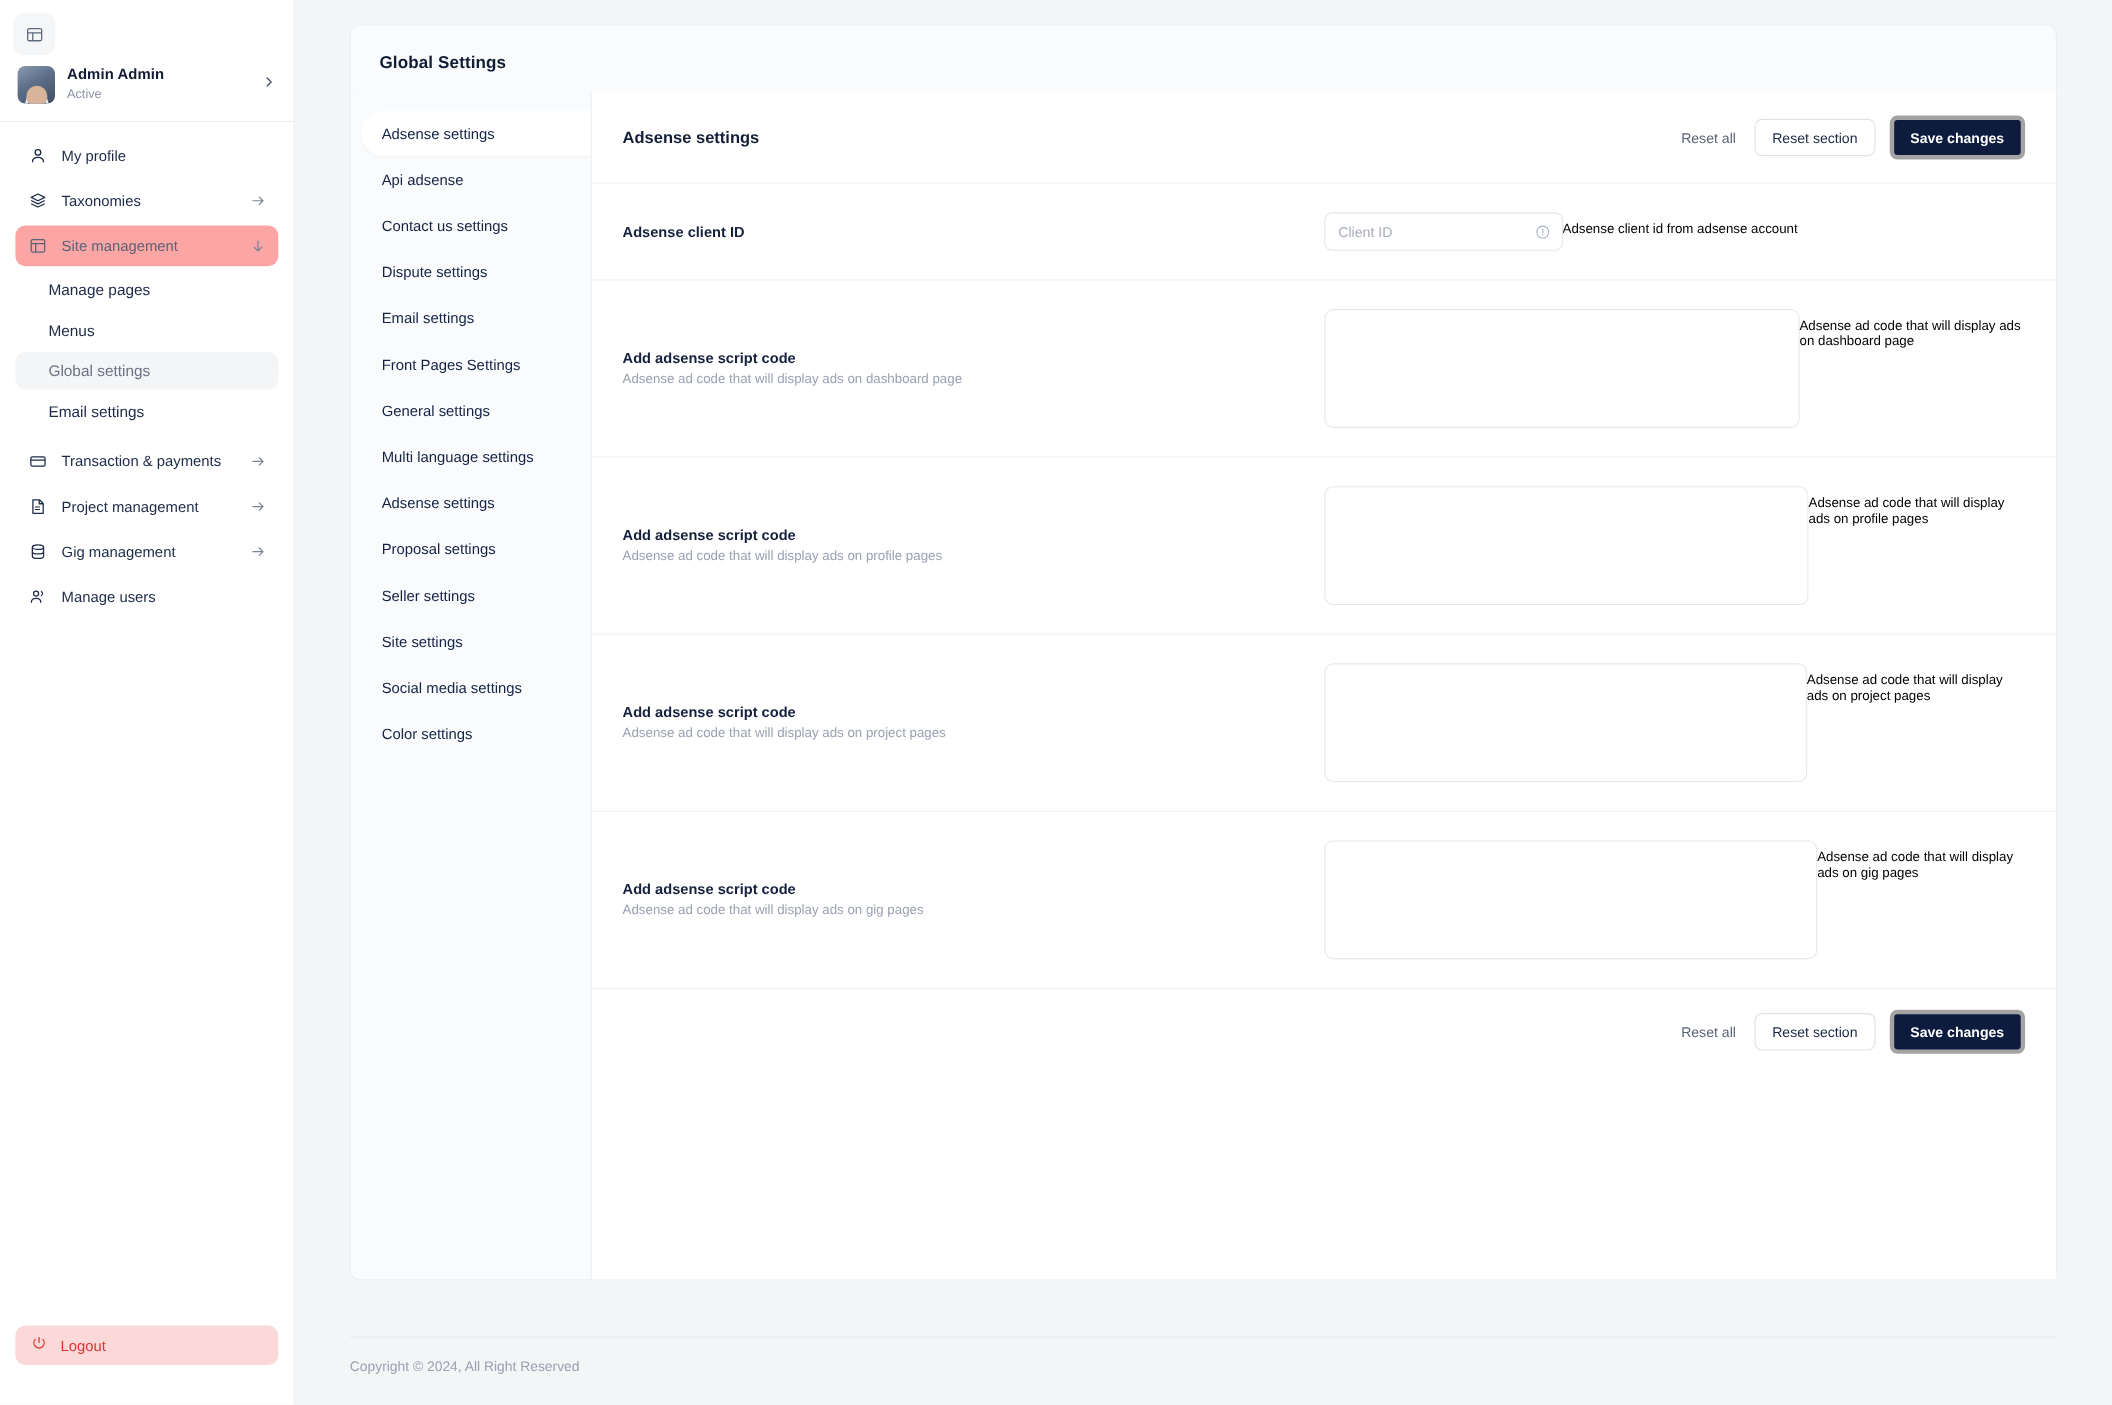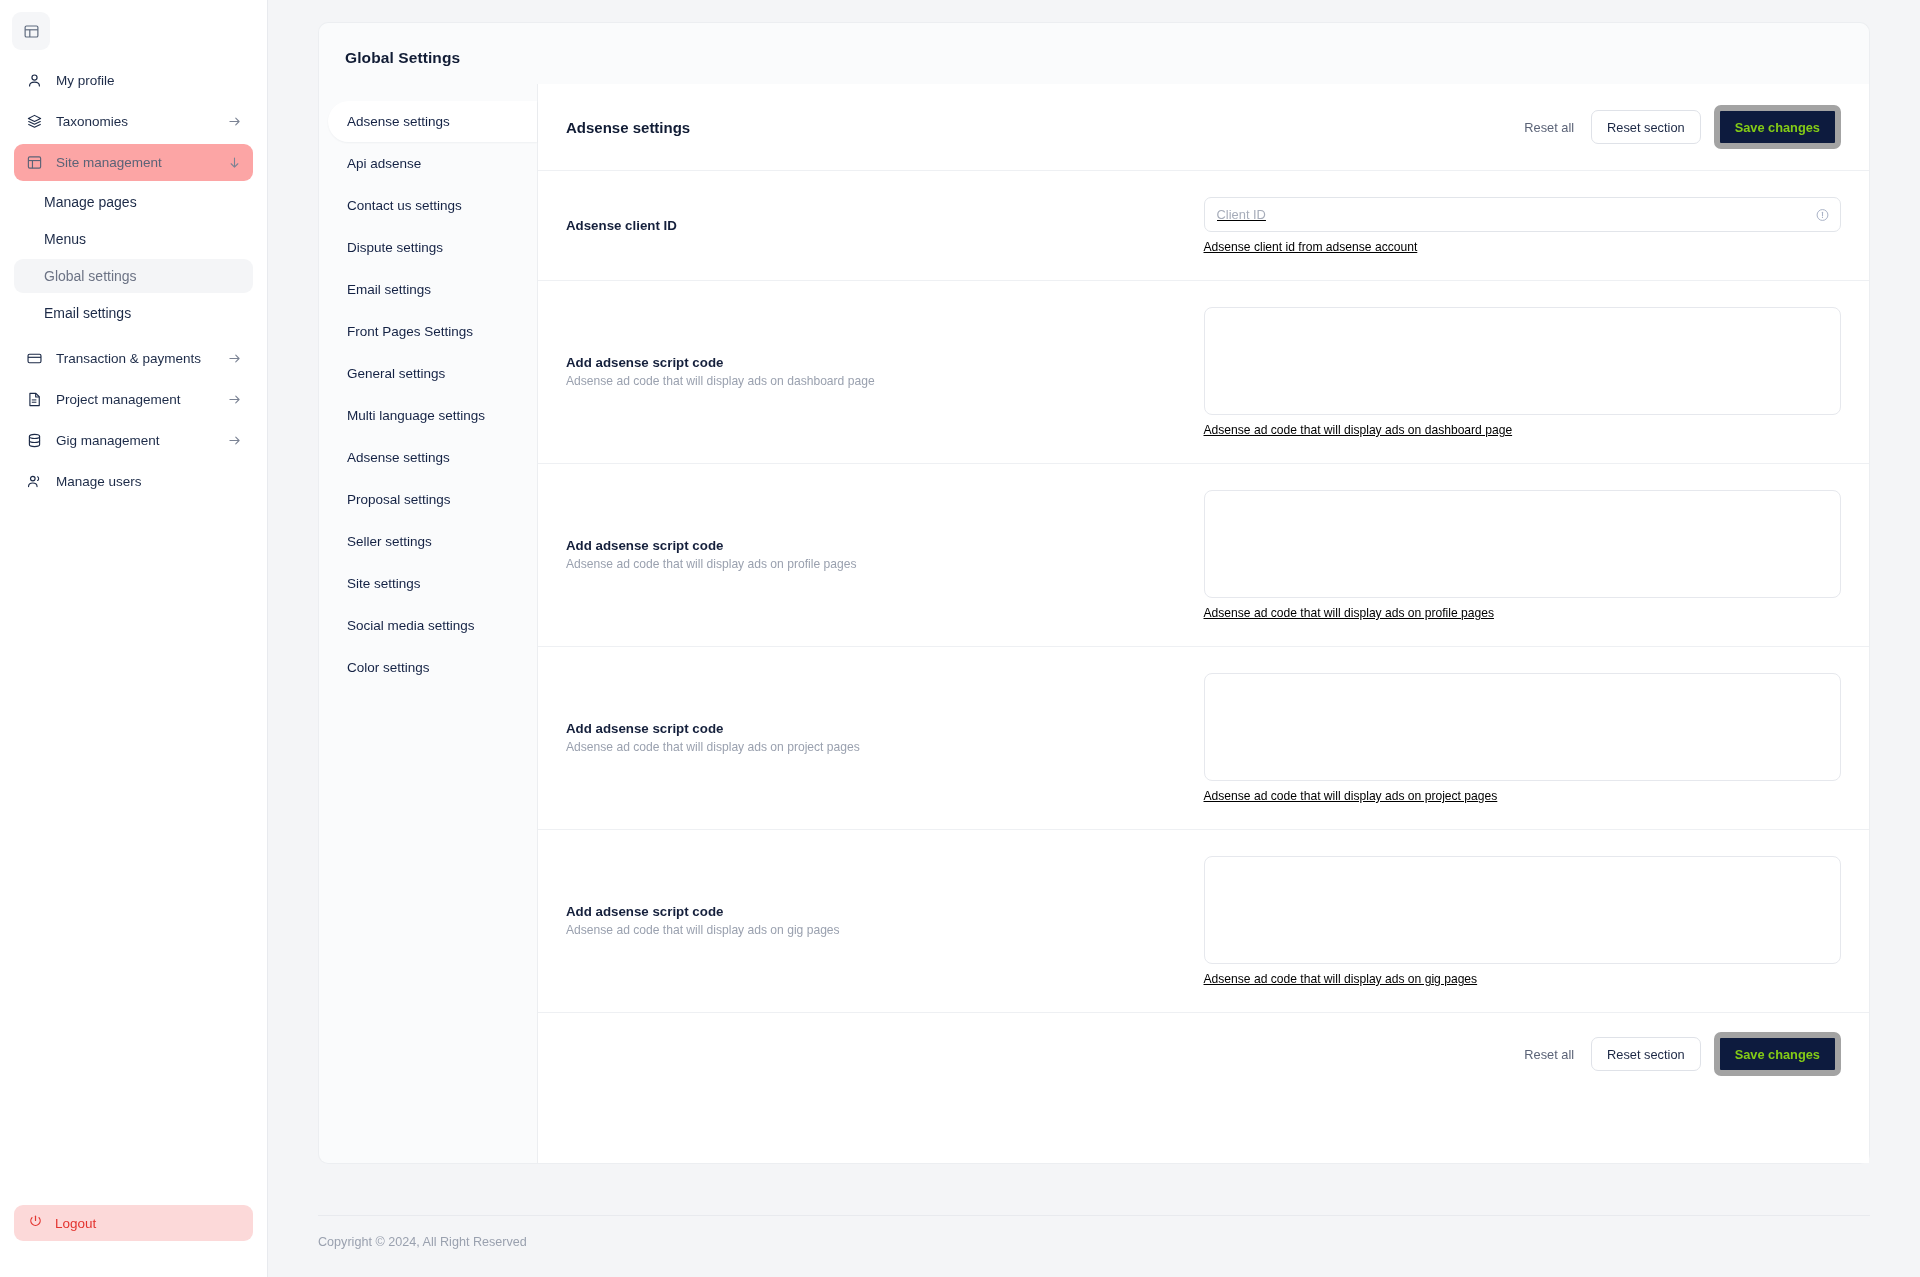--- a/index.html
+++ b/index.html
@@ -176,32 +176,32 @@
     font-size: 12.8px;
     cursor: pointer;
     border-radius: 7px;
     height: 33px;
     padding: 16px 15px;
     display: flex; align-items: center; justify-content: center;
     white-space: nowrap;
   }
   .btn-link { background: none; border: none; color: #5b6377; padding: 0 4px; }
   .btn-outline { background: #fff; border: 1px solid #dfe2e8; color: #1b2744; }
-  .btn-primary { background: #0d1b3e; border: 6px solid #a3a3a3; color: #84cc16; font-weight: 600; }
+  .btn-primary { background: #0d1b3e; border: 4px solid #a3a3a3; color: #ffffff; font-weight: 600; }
 
   .row {
     display: flex;
     padding: 26px 28px 26px 28px;
     border-bottom: 1px solid #eef0f3;
     align-items: center;
   }
   .row-left { width: 50%; padding-right: 24px; }
   .row-label { font-size: 13.3px; font-weight: 700; color: #15203c; }
   .row-sub { font-size: 12.1px; color: #9aa1af; margin-top: 3px; line-height: 1.35; }
-  .row-right { width: 50%; display: flex; flex-direction: column; text-decoration: underline; }
+  .row-right { width: 50%; display: flex; flex-direction: row; }
 
   .input-wrap { position: relative; display: flex; align-items: center; }
   .text-input {
     width: 100%;
     height: 35px;
     border: 1px solid #e2e5ea;
     border-radius: 7px;
     background: #fff;
     font-family: inherit;
     font-size: 12.9px;
@@ -253,20 +253,32 @@
     <div class="collapse-wrap">
       <button class="collapse-btn">
         <svg width="17" height="17" viewBox="0 0 20 20" fill="none">
           <rect x="2.5" y="3.5" width="15" height="13" rx="1.6" stroke="#5f6b7e" stroke-width="1.4"></rect>
           <line x1="2.5" y1="8" x2="17.5" y2="8" stroke="#5f6b7e" stroke-width="1.4"></line>
           <line x1="8" y1="8" x2="8" y2="16.5" stroke="#5f6b7e" stroke-width="1.4"></line>
         </svg>
       </button>
     </div>
 
+    <div class="profile-row">
+      <div class="avatar"></div>
+      <div class="profile-text">
+        <div class="profile-name">Admin Admin</div>
+        <div class="profile-status">Active</div>
+      </div>
+      <span>
+        <svg width="13" height="13" viewBox="0 0 16 16" fill="none">
+            <path d="M6 3.5L10.5 8L6 12.5" stroke="#4a5568" stroke-width="1.5" stroke-linecap="round" stroke-linejoin="round"></path>
+          </svg>
+      </span>
+    </div>
 
     <nav class="nav">
 
       <div class="nav-item">
         <span class="ico">
           <svg width="17" height="17" viewBox="0 0 20 20" fill="none">
               <circle cx="10" cy="6.5" r="3" stroke="#1c2a47" stroke-width="1.4"></circle>
               <path d="M4.2 16.5c0-3 2.6-4.6 5.8-4.6s5.8 1.6 5.8 4.6" stroke="#1c2a47" stroke-width="1.4" stroke-linecap="round"></path>
             </svg>
         </span>

